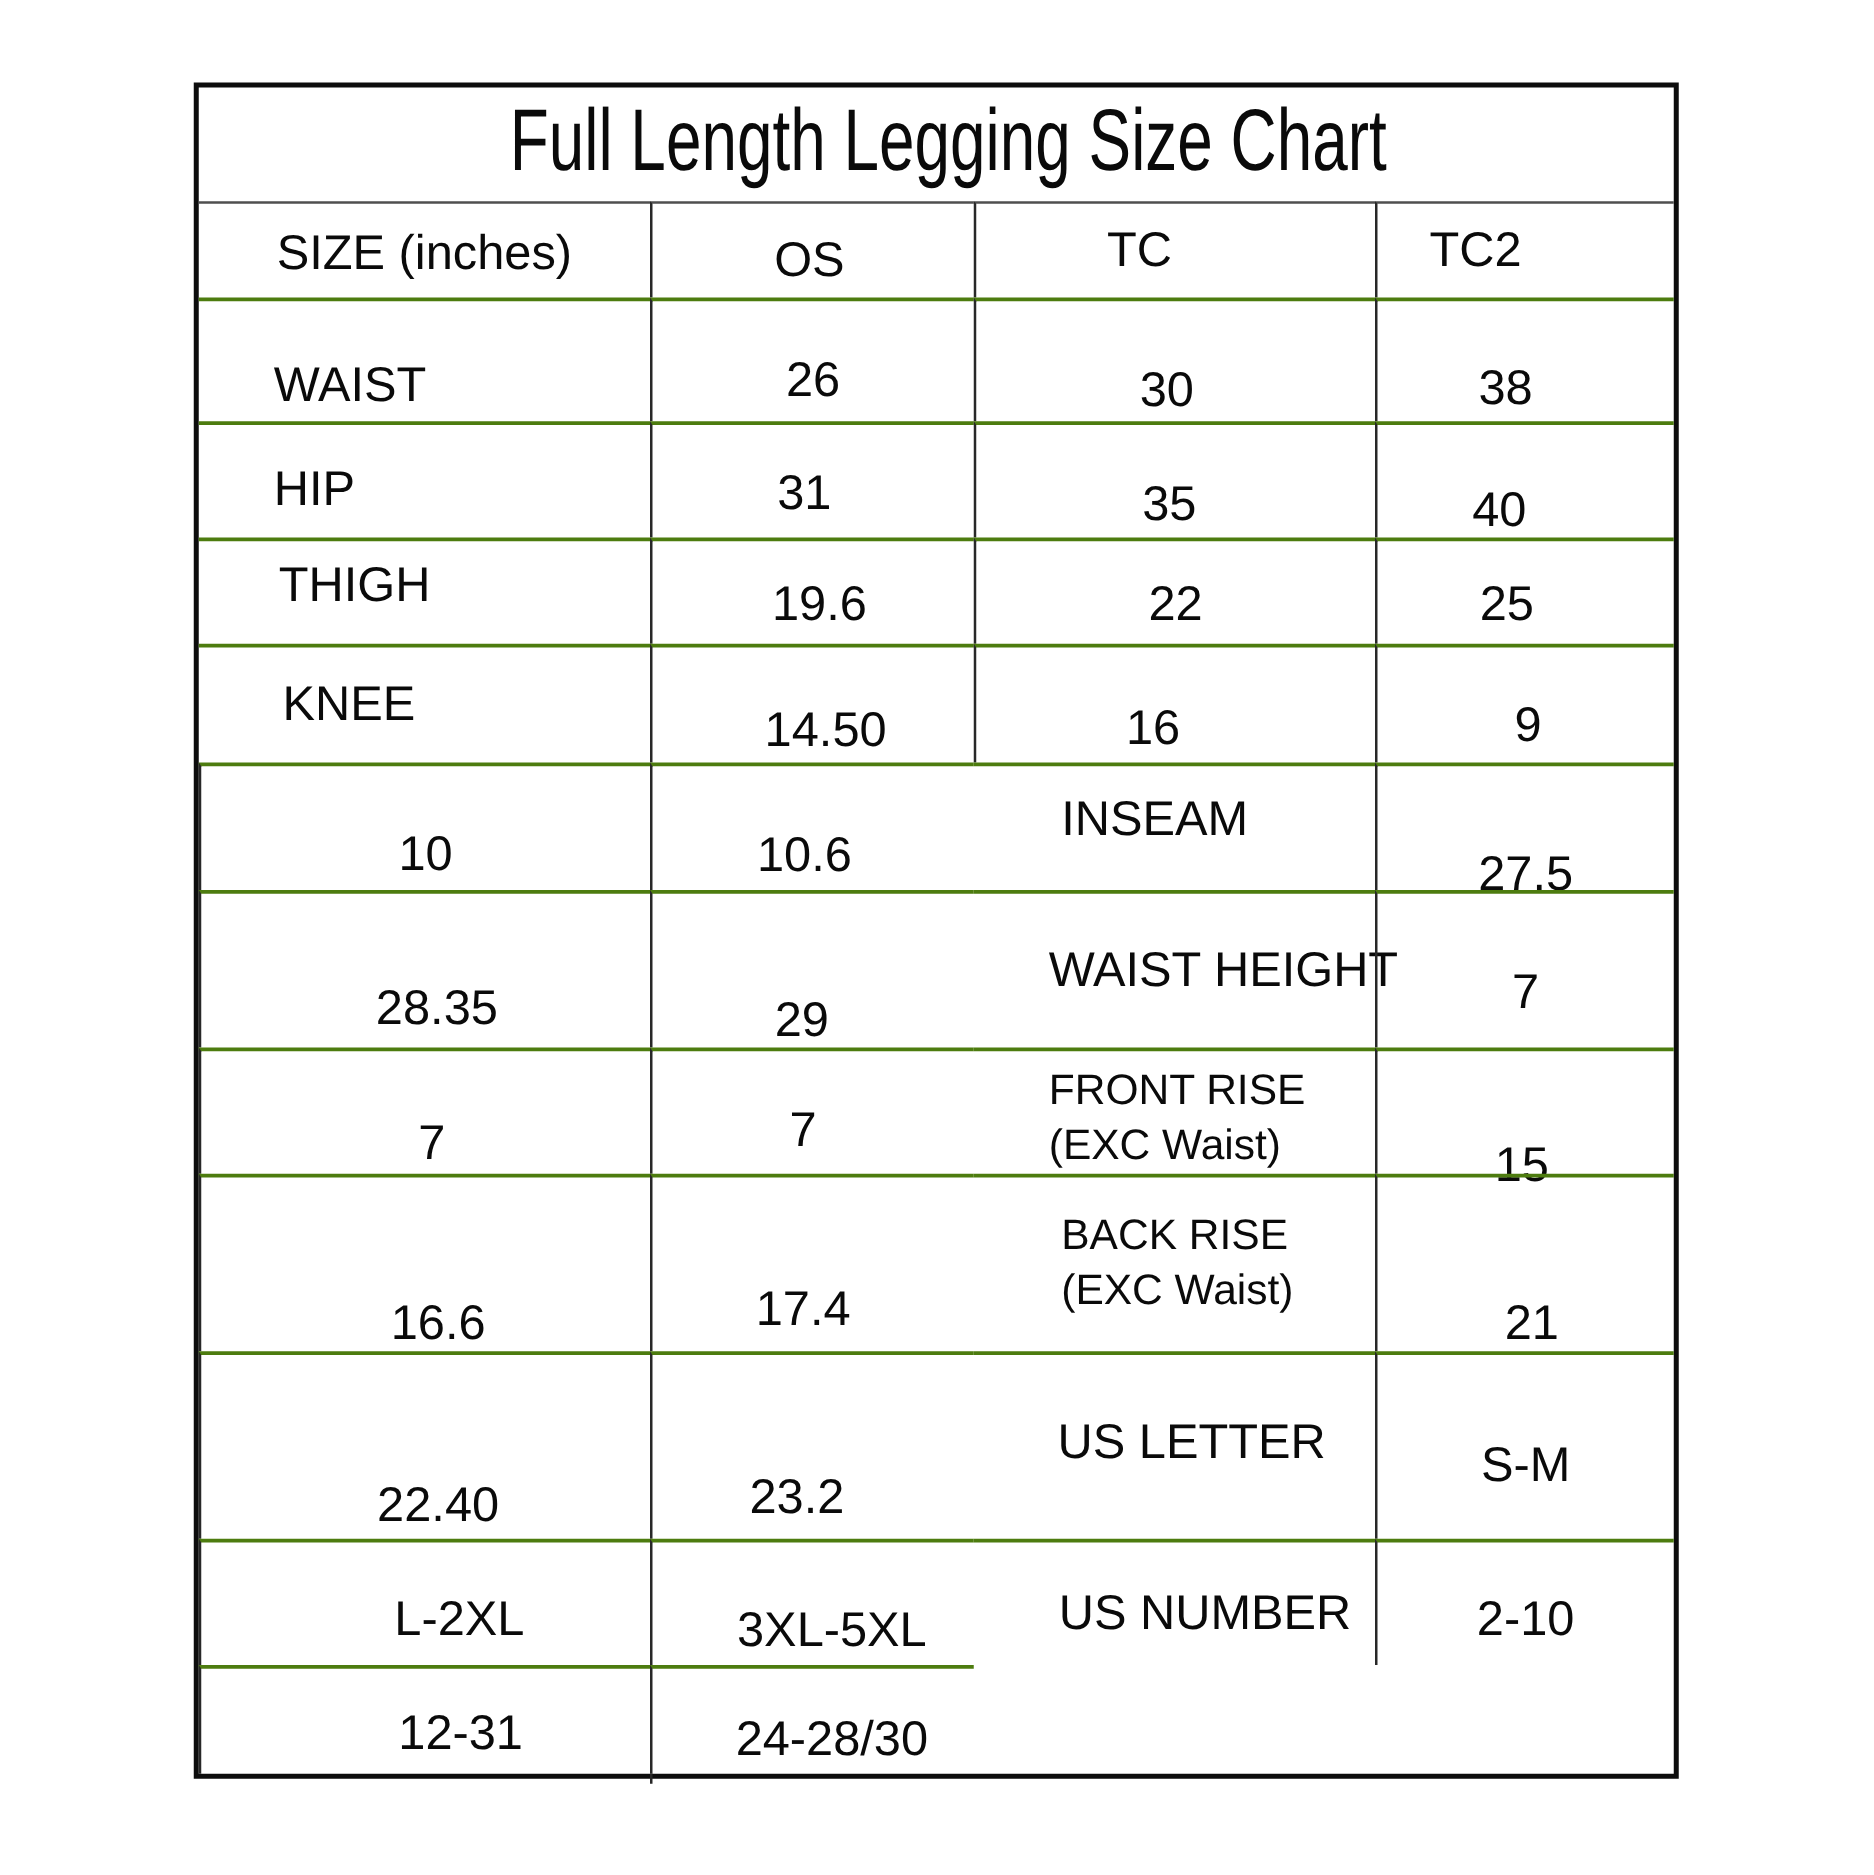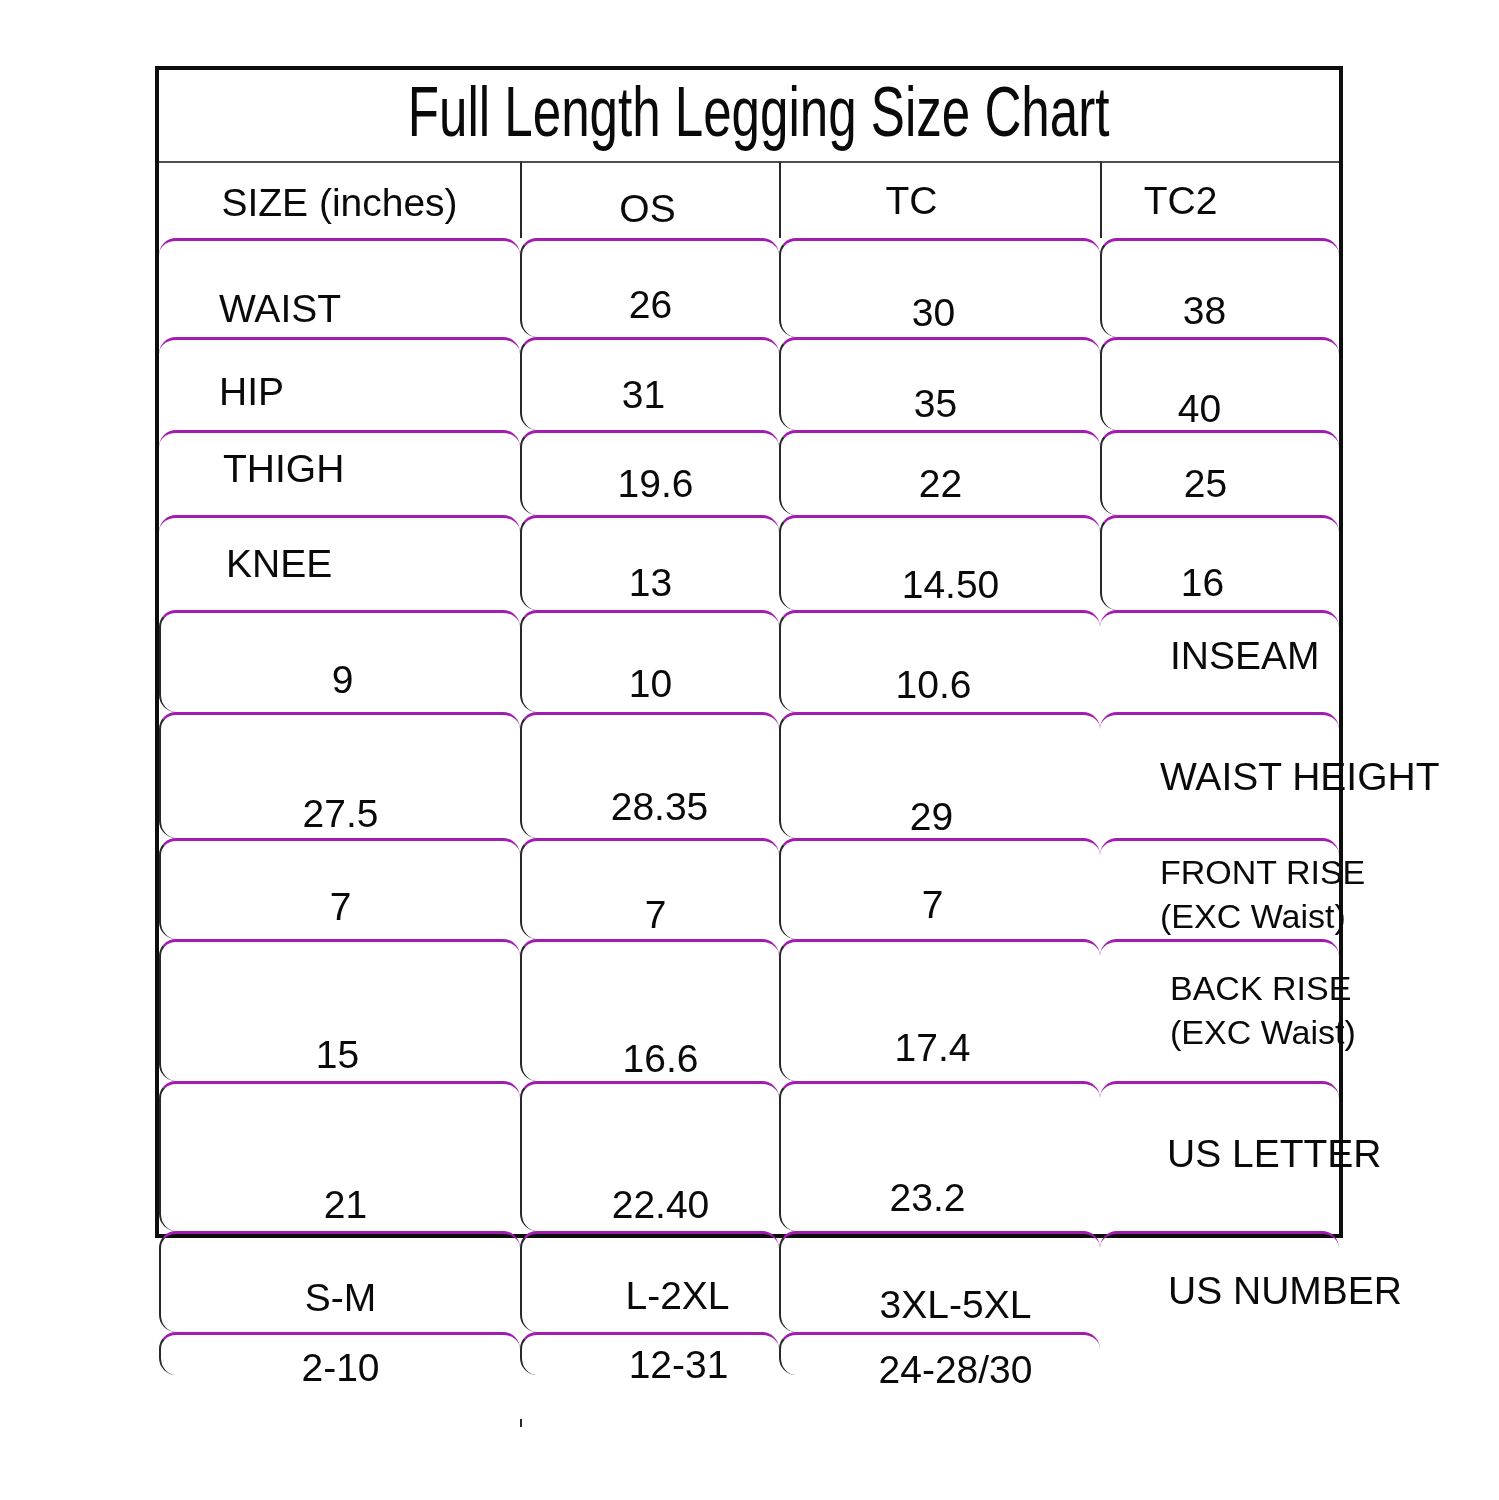--- a/index.html
+++ b/index.html
@@ -3,36 +3,36 @@
 <meta charset="utf-8">
 <style>
   html,body{margin:0;padding:0;background:#ffffff;}
   body{
     width:1499px;height:1500px;position:relative;overflow:hidden;
     font-family:"Liberation Sans","DejaVu Sans",sans-serif;
     color:#0a0a0a;
   }
   .table{
     position:absolute;left:155px;top:66px;
-    width:1188px;height:1172px;
+    width:1188px;height:1357px;
     box-sizing:border-box;
     border:4px solid #0d0d0d;
     background:#ffffff;
     display:grid;
     grid-template-columns:361px 259px 321px 239px;
     grid-template-rows:91px 77px 99px 93px 85px 95px 102px 126px 101px 142px 150px 101px auto;
   }
   .cell{
     position:relative;box-sizing:border-box;
     display:flex;align-items:center;justify-content:center;
     overflow:visible;
   }
   .title-cell{grid-column:1 / -1;}
   .hdr{border-top:2px solid #4f4f4f;}
-  .rt{border-top:3px solid #a21caf;border-radius:17px;}
+  .rt{border-top:3px solid #4d7c0f;}
   .v{border-left:2px solid #282828;}
   .label-cell{justify-content:flex-start;padding-left:60px;}
   .t{
     font-size:39px;line-height:40px;white-space:nowrap;
     transform:translate(var(--dx,0px),var(--dy,0px));
   }
   .title-text{
     font-size:70px;line-height:70px;white-space:nowrap;
     transform:translate(10px,-4px) scaleX(0.73);
     transform-origin:center;
@@ -102,23 +102,20 @@
     <span class="t" style="--dy:10px">22</span>
   </div>
   <div class="cell rt v">
     <span class="t" style="--dx:-15px;--dy:10px">25</span>
   </div>
 
   <div class="cell rt label-cell">
     <span class="t" style="--dx:7px">KNEE</span>
   </div>
   <div class="cell rt v">
-    <span class="t" style="--dy:19px">13</span>
-  </div>
-  <div class="cell rt v">
     <span class="t" style="--dx:10px;--dy:21px">14.50</span>
   </div>
   <div class="cell rt v">
     <span class="t" style="--dx:-18px;--dy:19px">16</span>
   </div>
 
   <div class="cell rt v">
     <span class="t" style="--dx:2px;--dy:17px">9</span>
   </div>
   <div class="cell rt v">

